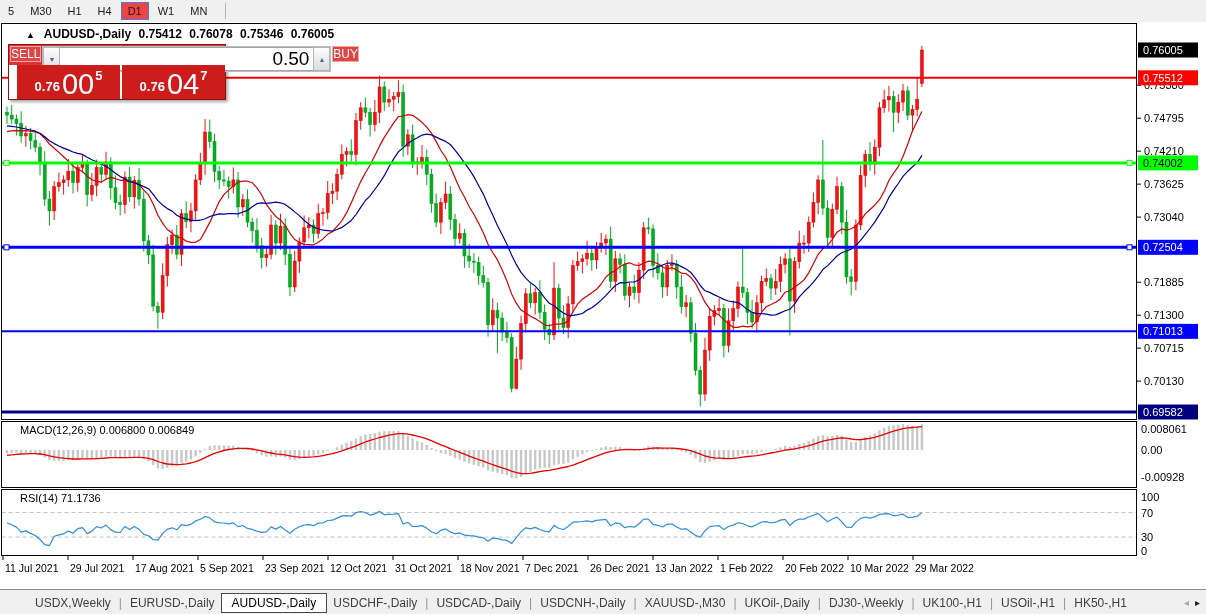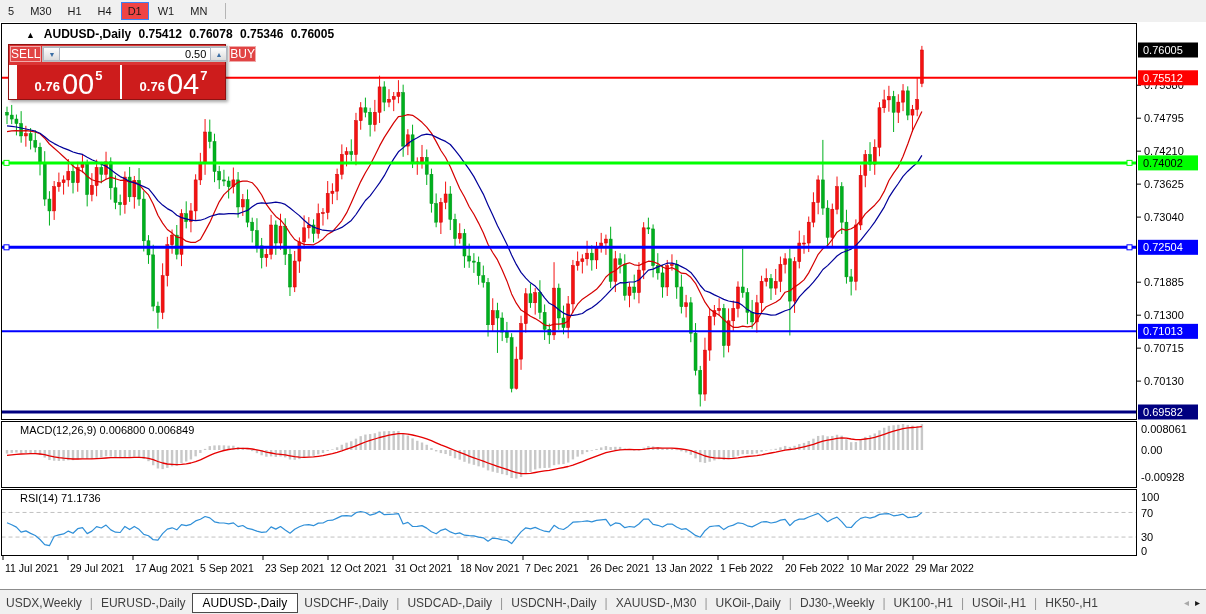--- a/index.html
+++ b/index.html
@@ -21,33 +21,33 @@
   .trade-panel{position:absolute;left:8px;top:44px;width:216px;background:#db3434;
     border:1px solid #8f1212;box-shadow:2px 2px 3px rgba(0,0,0,.35);}
   .tp-row1{display:flex;height:20px;align-items:flex-start;}
   .btn-sell,.btn-buy{width:50px;display:flex;align-items:center;justify-content:center;
     color:#fff;font-size:12px;background:#e14444;border:1px solid #f0a9a9;margin:1px;cursor:pointer;}
   .spin-wrap{flex:1;display:flex;background:#e8e8e8;border:1px solid #bdbdbd;margin:1px 0;}
   .spin-btn{width:15px;display:flex;align-items:center;justify-content:center;
     background:linear-gradient(#fdfdfd,#dcdcdc);border:1px solid #aeb6c2;color:#3a6ea5;
     font-size:7px;cursor:pointer;}
   .vol-input{flex:1;border:1px solid #9aa2ad;border-left:none;border-right:none;
-    font-size:11px;text-align:right;padding:0 4px;font-family:"Liberation Sans",sans-serif;background:#fff;color:#000;}
+    font-size:19px;text-align:right;padding:0 4px;font-family:"Liberation Sans",sans-serif;background:#fff;color:#000;}
   .tp-row2{display:flex;background:#fdfdfd;gap:2px;height:34px;padding-left:8px;}
   .price-box{flex:1;background:#cd1c1c;color:#fff;display:flex;align-items:flex-end;
     justify-content:center;padding:0 2px 2px 2px;cursor:pointer;}
   .price-box .small{font-size:13px;font-weight:700;margin:0 2px 3px 0;}
   .price-box .big{font-size:29px;font-weight:400;line-height:26px;}
   .price-box .sup{font-size:13px;font-weight:700;margin:0 0 14px 1px;}
   
   .pane-label{position:absolute;left:12px;font-size:11px;color:#000;white-space:nowrap;margin-left:8px;}
   
   .tabbar{position:absolute;left:0;top:589px;width:1206px;height:25px;background:#f0f0f0;
     border-top:1px solid #8c8c8c;display:flex;align-items:center;font-size:12px;color:#3f3f3f;}
-  .tabs{display:flex;align-items:center;height:100%;flex:1;overflow:hidden;}
+  .tabs{display:flex;align-items:center;height:100%;flex:1;overflow:hidden;padding-left:29px;}
   .tab{padding:3px 6px;white-space:nowrap;cursor:pointer;}
   .tab.active{background:#fff;border:1px solid #4a4a4a;color:#000;padding:2px 10px;}
   .tab-sep{color:#949494;padding:0 2px;}
   .tab-scroll{display:flex;align-items:center;gap:6px;padding:0 6px;font-size:10px;}
   .scroll-left{color:#a9a9a9;cursor:pointer;}
   .scroll-right{color:#1a1a1a;cursor:pointer;}
 </style>
 </head>
 <body>
 

